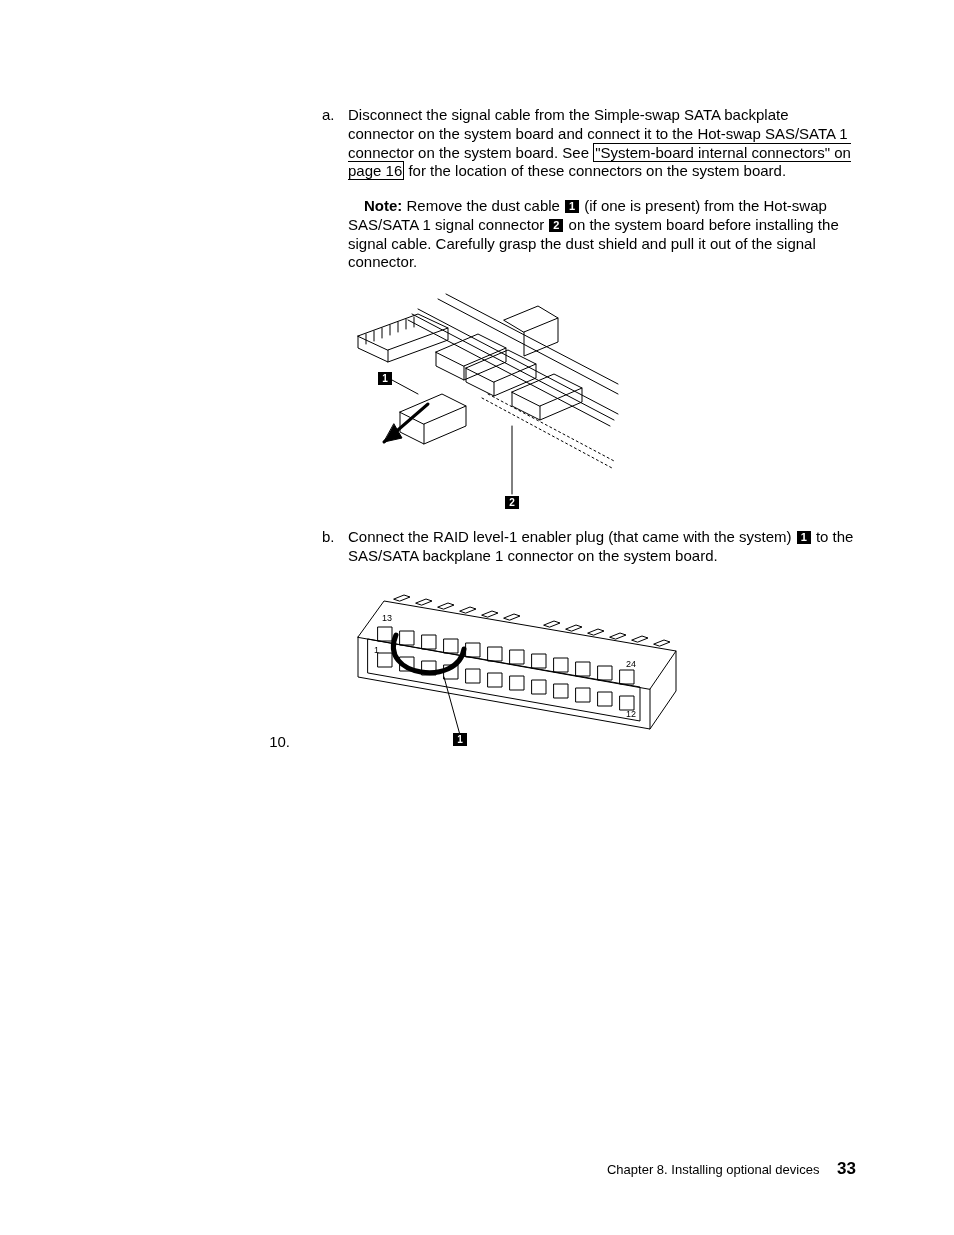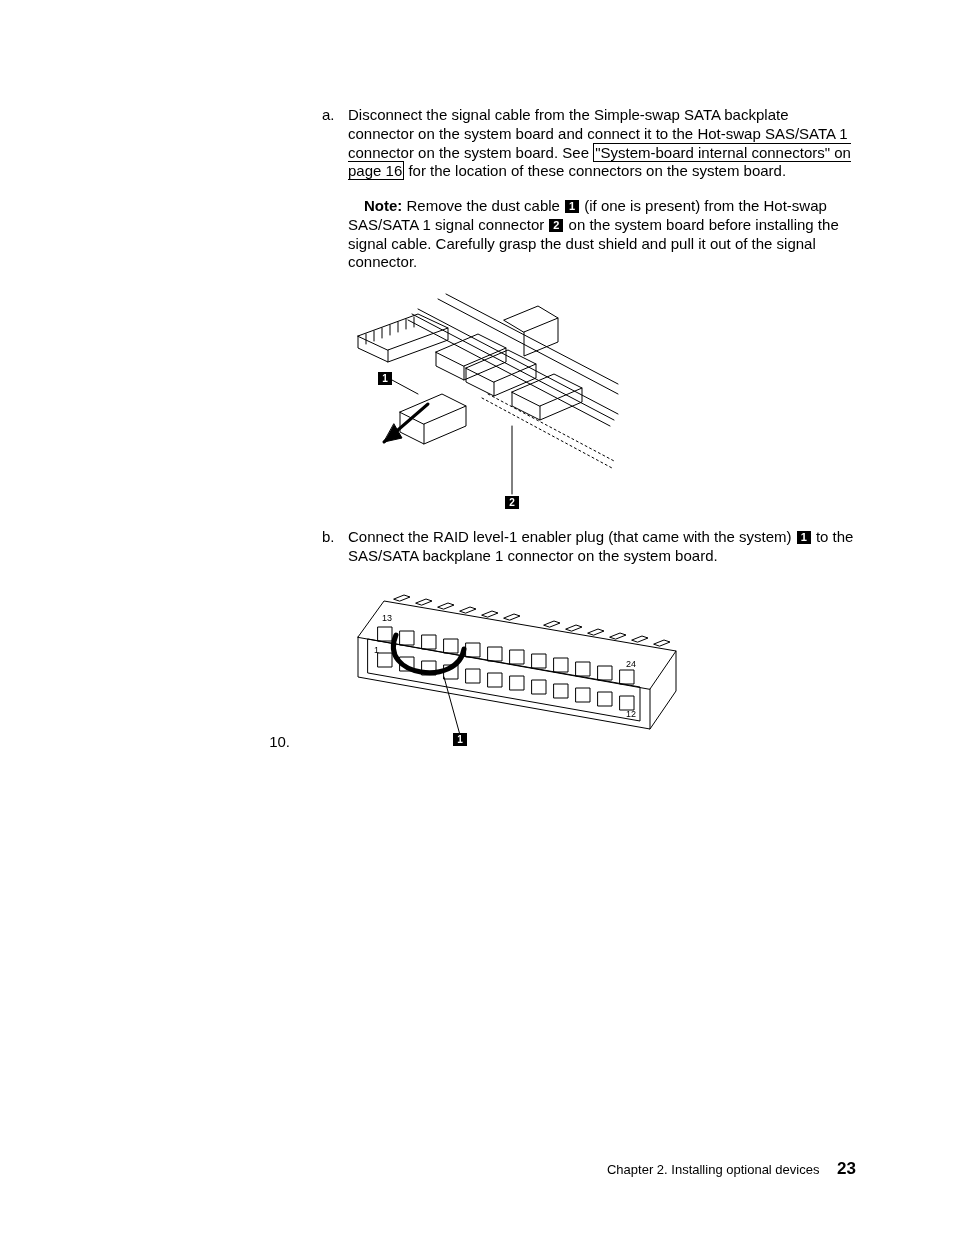--- a/index.html
+++ b/index.html
@@ -223,15 +223,15 @@
           </svg>
         </div>
 
       </div>
     </div>
   </div>
 
 </div>
 
 <div class="footer">
-  <span>Chapter 2. Installing optional devices</span>
-  <span class="pagenum">23</span>
+  <span>Chapter 8. Installing optional devices</span>
+  <span class="pagenum">33</span>
 </div>
 
 </body></html>

